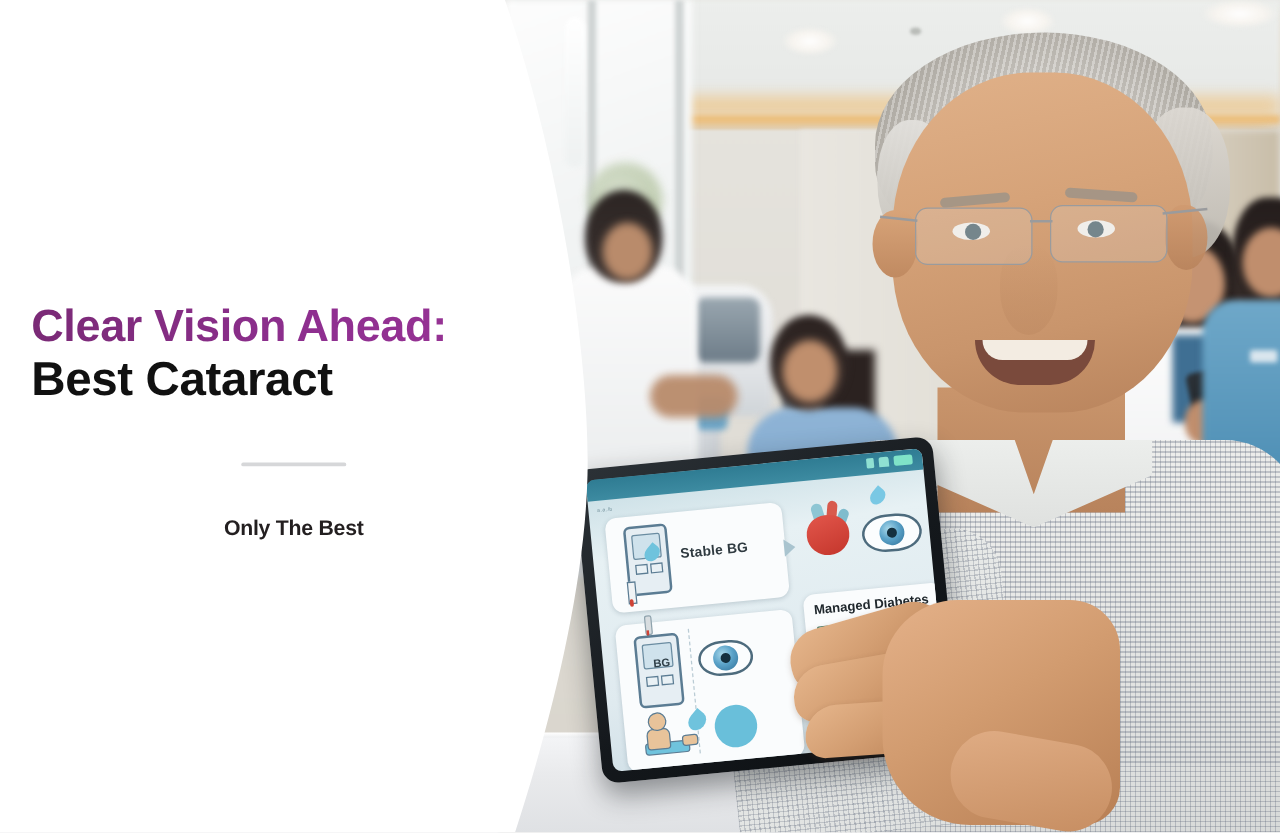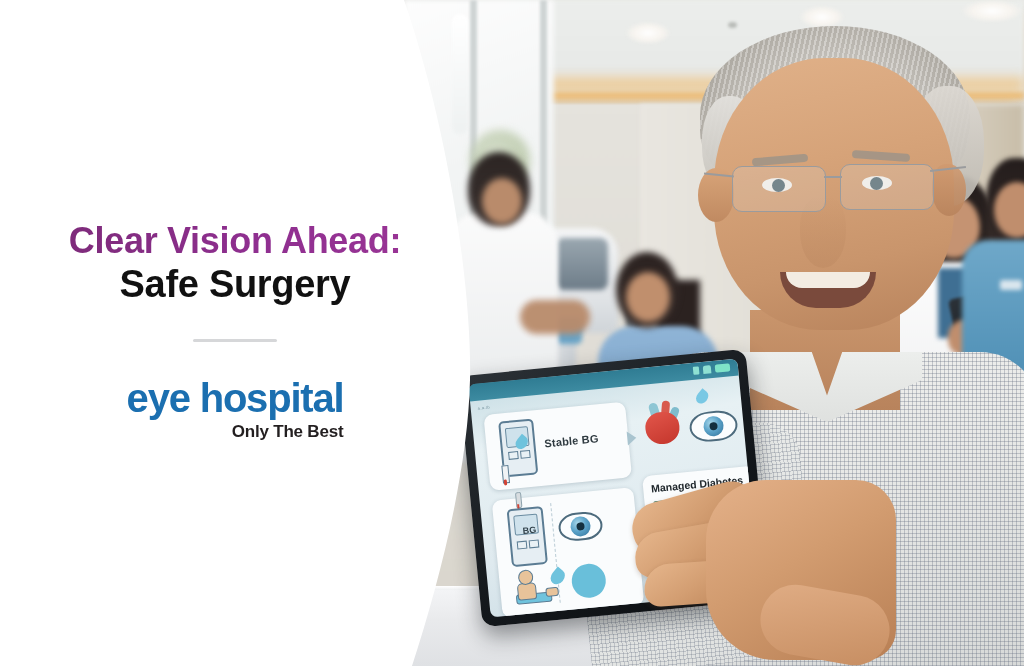--- a/index.html
+++ b/index.html
@@ -411,21 +411,21 @@
     clip-path:path("M0,0 L404,0 C452,140 472,300 470,380 C468,470 440,580 412,666 L0,666 Z");
     z-index:5;
   }
 
   #content{
     position:absolute;left:0;top:0;width:470px;height:666px;z-index:6;
     display:flex;flex-direction:column;align-items:center;justify-content:center;
   }
 
   .headline{
-    width:420px;text-align:center;margin:0;padding:0;
+    width:420px;margin:11px;padding:0;
     line-height:1.08;letter-spacing:-.3px;
   }
   .hl-line1{
     display:block;font-size:36px;font-weight:bold;
     color:#8a2f8d;
     background:linear-gradient(90deg,#7a2a76 0%,#8f2f90 55%,#9b3596 100%);
     -webkit-background-clip:text;background-clip:text;-webkit-text-fill-color:transparent;
     margin-bottom:4px;
   }
   .hl-line{display:block;font-size:38px;font-weight:bold;color:#111111;}
@@ -648,26 +648,25 @@
       <div class="thumb"></div>
     </div>
 
   </div>
 
   <div id="leftpanel"></div>
 
   <div id="content">
     <h1 class="headline">
       <span class="hl-line1">Clear Vision Ahead:</span>
-      <span class="hl-line">Safe Surgery</span>
+      <span class="hl-line">Best Cataract</span>
     </h1>
 
     <div class="rule"></div>
 
     <div class="logo">
       <div class="logo-words">
-        <div class="lw-main">eye hospital</div>
         <div class="lw-sub">Only The Best</div>
       </div>
     </div>
   </div>
 
 </div>
 
 </body></html>

